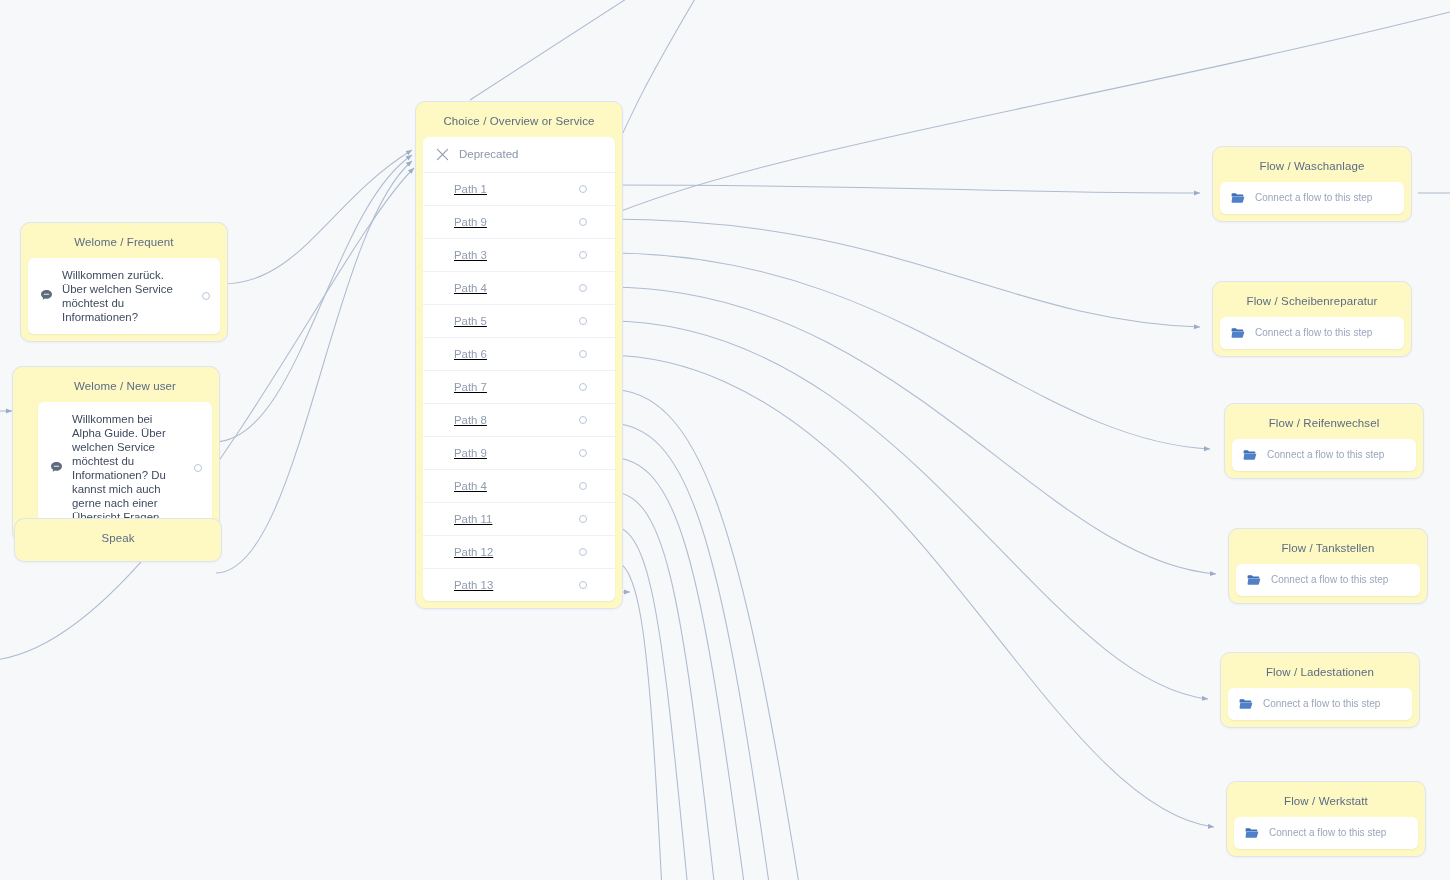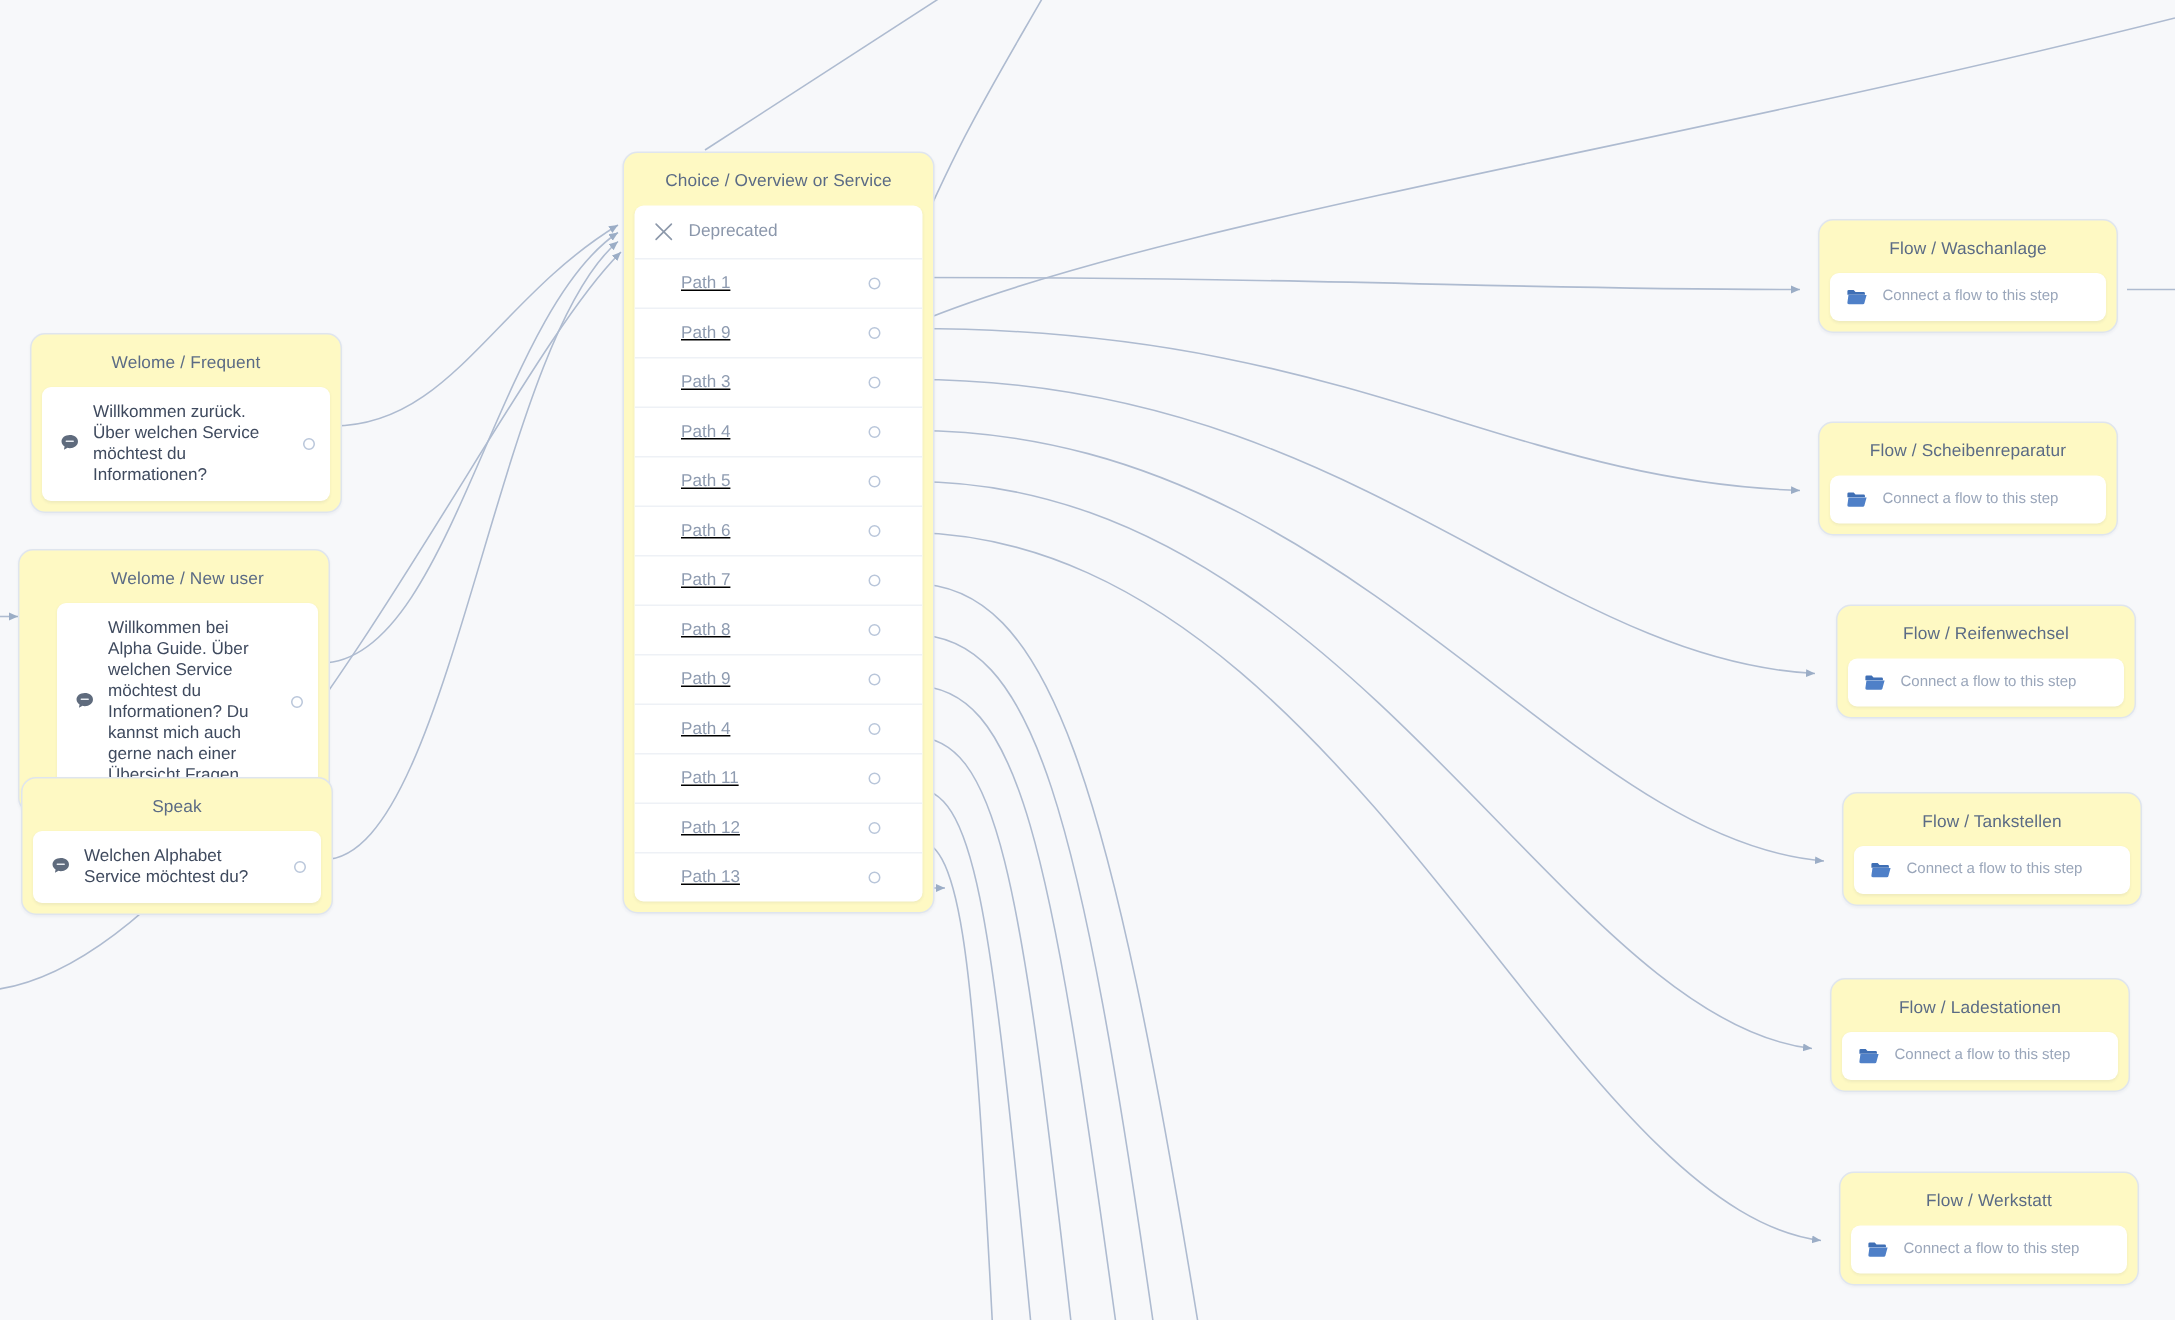--- a/index.html
+++ b/index.html
@@ -195,30 +195,20 @@
         <rect x="4" y="5" width="6" height="1.1" rx="0.5" fill="#e9edf2"></rect>
       </svg>
       <div class="msg-text">Willkommen bei Alpha Guide. Über welchen Service möchtest du Informationen? Du kannst mich auch gerne nach einer Übersicht Fragen.</div>
       <div class="port"></div>
     </div>
   </div>
 </div>
 
 <div class="node" style="left:14px; top:518px; width:208px;">
   <div class="node-title">Speak</div>
-  <div class="node-card">
-    <div class="msg-row">
-      <svg class="msg-icon" viewBox="0 0 14 14">
-        <path d="M7 1.1c-3.3 0-5.9 2-5.9 4.6 0 1.5.9 2.8 2.2 3.6l-.5 2.4 2.6-1.4c.5.1 1 .2 1.6.2 3.3 0 5.9-2 5.9-4.8S10.3 1.1 7 1.1z" fill="#5f6b7d"></path>
-        <rect x="4" y="5" width="6" height="1.1" rx="0.5" fill="#e9edf2"></rect>
-      </svg>
-      <div class="msg-text">Welchen Alphabet Service möchtest du?</div>
-      <div class="port"></div>
-    </div>
-  </div>
 </div>
 
 <div class="node" id="choice-node" style="left:415px; top:101px; width:208px;">
   <div class="node-title">Choice / Overview or Service</div>
   <div class="node-card">
     <div class="deprecated-row">
       <svg width="13" height="13" viewBox="0 0 13 13">
         <path d="M1.4 1.4 L11.6 11.6 M11.6 1.4 L1.4 11.6" stroke="#8d99ab" stroke-width="1.1" fill="none" stroke-linecap="round"></path>
       </svg>
       <span class="deprecated-label">Deprecated</span>

